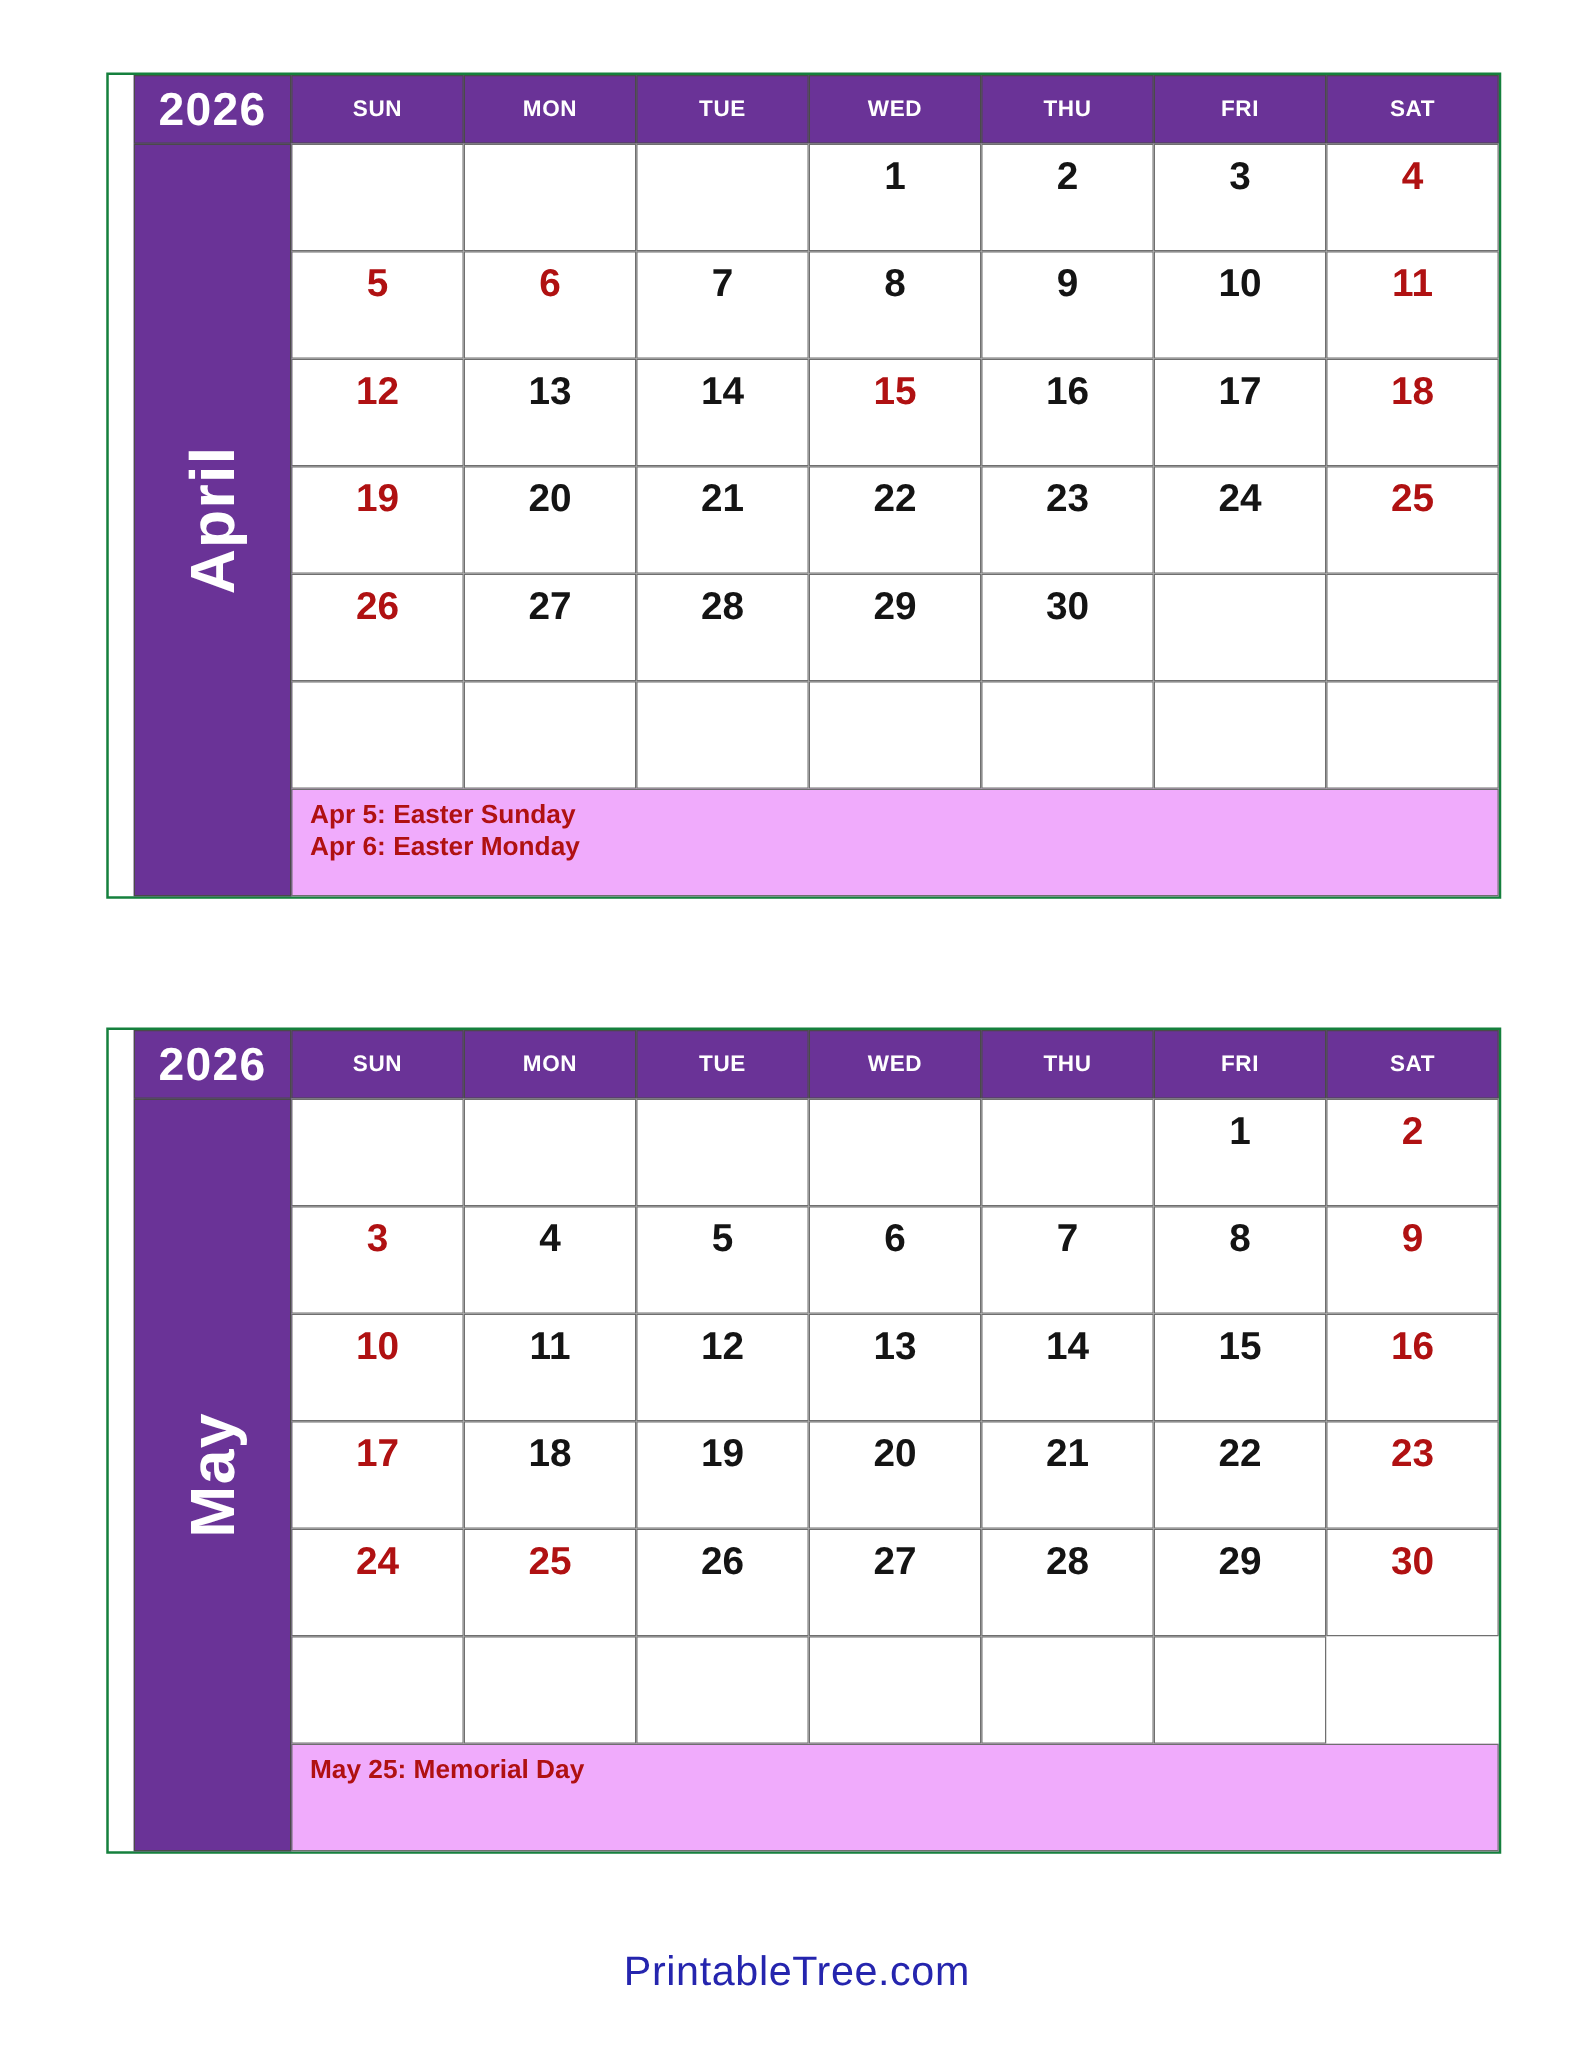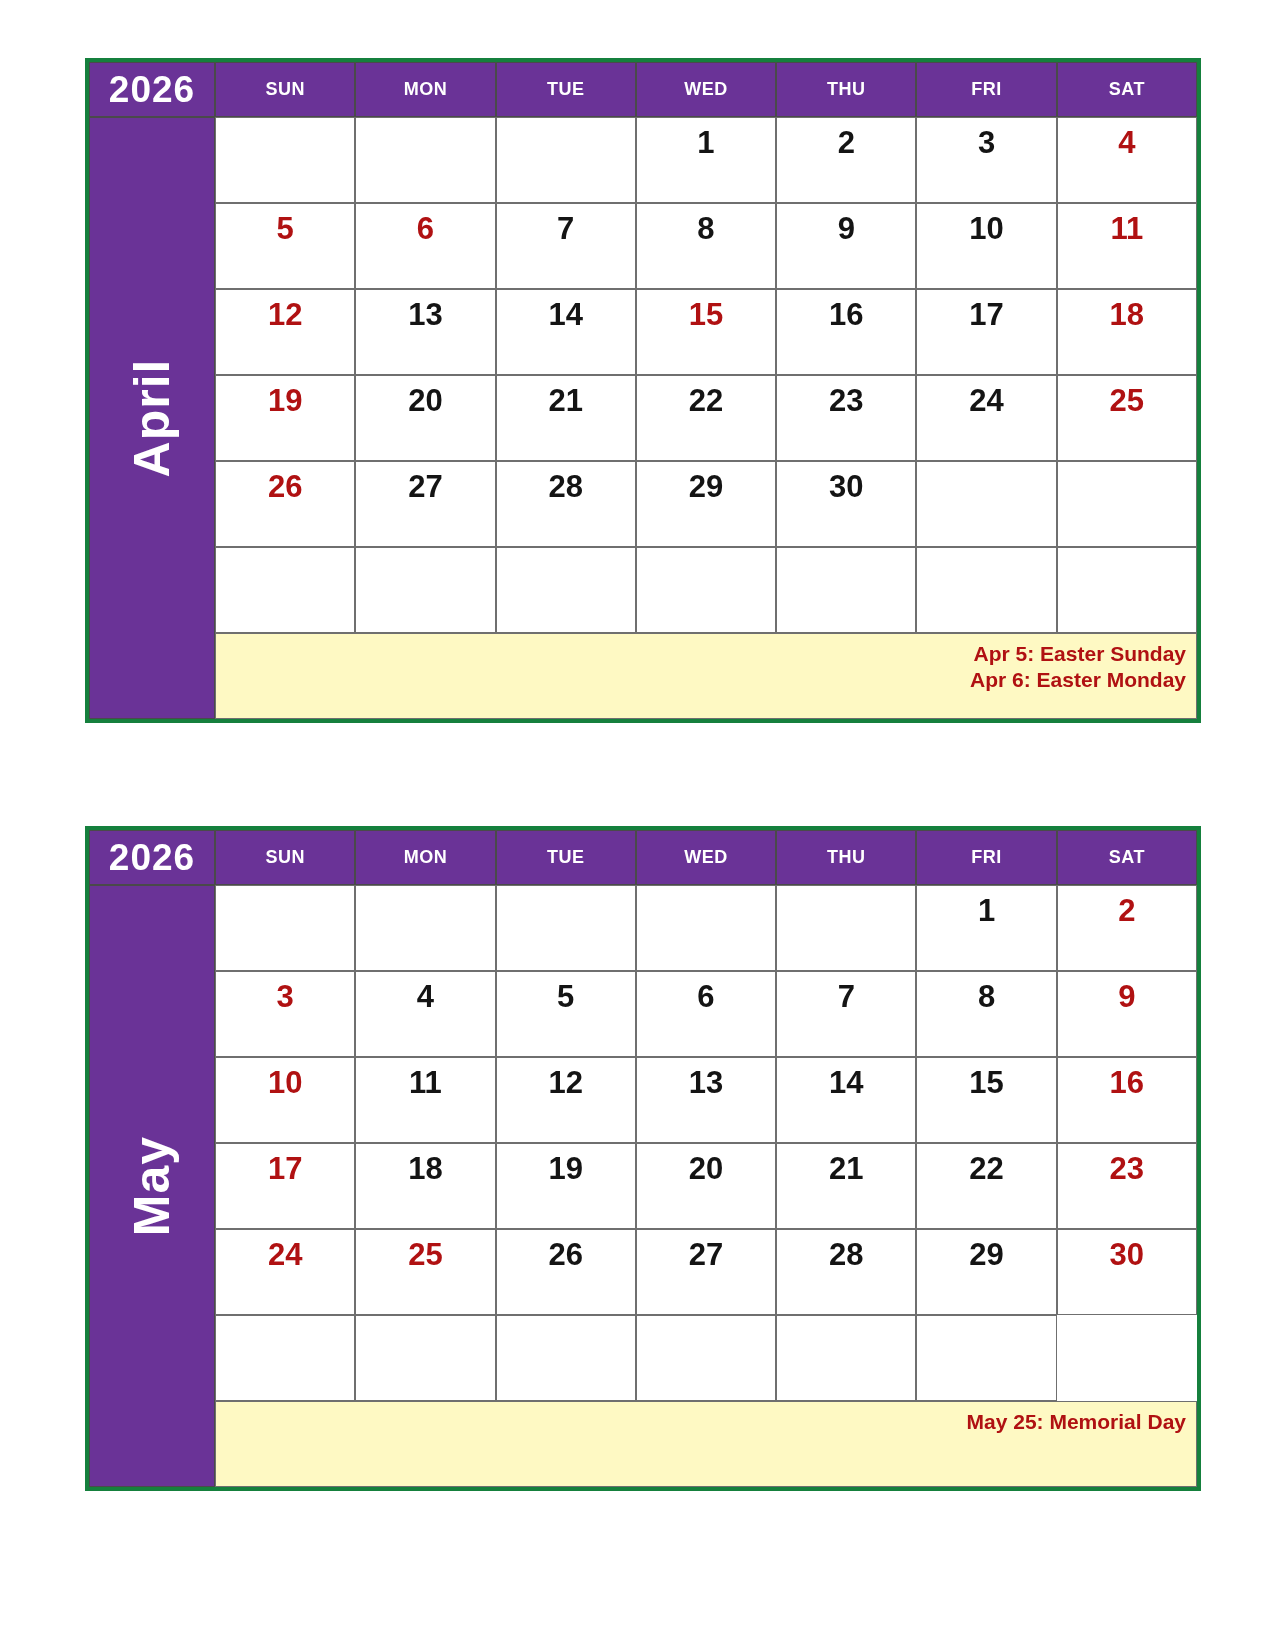--- a/index.html
+++ b/index.html
@@ -10,22 +10,23 @@
     font-family: "Liberation Sans", sans-serif;
     position: relative;
     overflow: hidden;
   }
   .cal-section {
     width: 1116px;
     margin-left: 85px;
     display: grid;
     grid-template-columns: 126px repeat(7, 1fr);
     grid-template-rows: 55px repeat(6, 86px) 86px;
-    border: 4px solid #15803d;
+    border: 2px solid #15803d;
     background: #ffffff;
+    padding-left: 20px;
   }
   .cal-section.first { margin-top: 58px; }
   .cal-section.second { margin-top: 103px; }
 
   .hdr-cell {
     background: var(--purple, #6A3397);
     border: 1px solid #4a4a4a;
     color: #ffffff;
     display: flex;
     align-items: center;
@@ -61,24 +62,24 @@
     text-align: center;
     padding-top: 7px;
     font-size: 31px;
     font-weight: bold;
     color: var(--date-black, #141414);
   }
   .date-cell.red { color: var(--red, #B01112); }
 
   .holiday-cell {
     grid-column: 2 / span 7;
-    background: #fef9c3;
+    background: #f0abfc;
     border: 1px solid #6f6f6f;
     padding: 7px 10px 0 14px;
-    text-align: right;
+    text-align: left;
   }
   .holiday-line {
     color: var(--red, #B01112);
     font-size: 21px;
     font-weight: bold;
     line-height: 26px;
   }
 
   .brand {
     position: absolute;
@@ -209,13 +210,14 @@
       <div class="date-cell"></div>
       <div class="date-cell"></div>
       <div class="date-cell"></div>
       <div class="date-cell"></div>
       <div class="date-cell"></div>
       <div class="holiday-cell">
         <div class="holiday-line">May 25: Memorial Day</div>
       </div>
     </section>
 
+  <a class="brand">PrintableTree.com</a>
 </div>
 
 </body></html>

